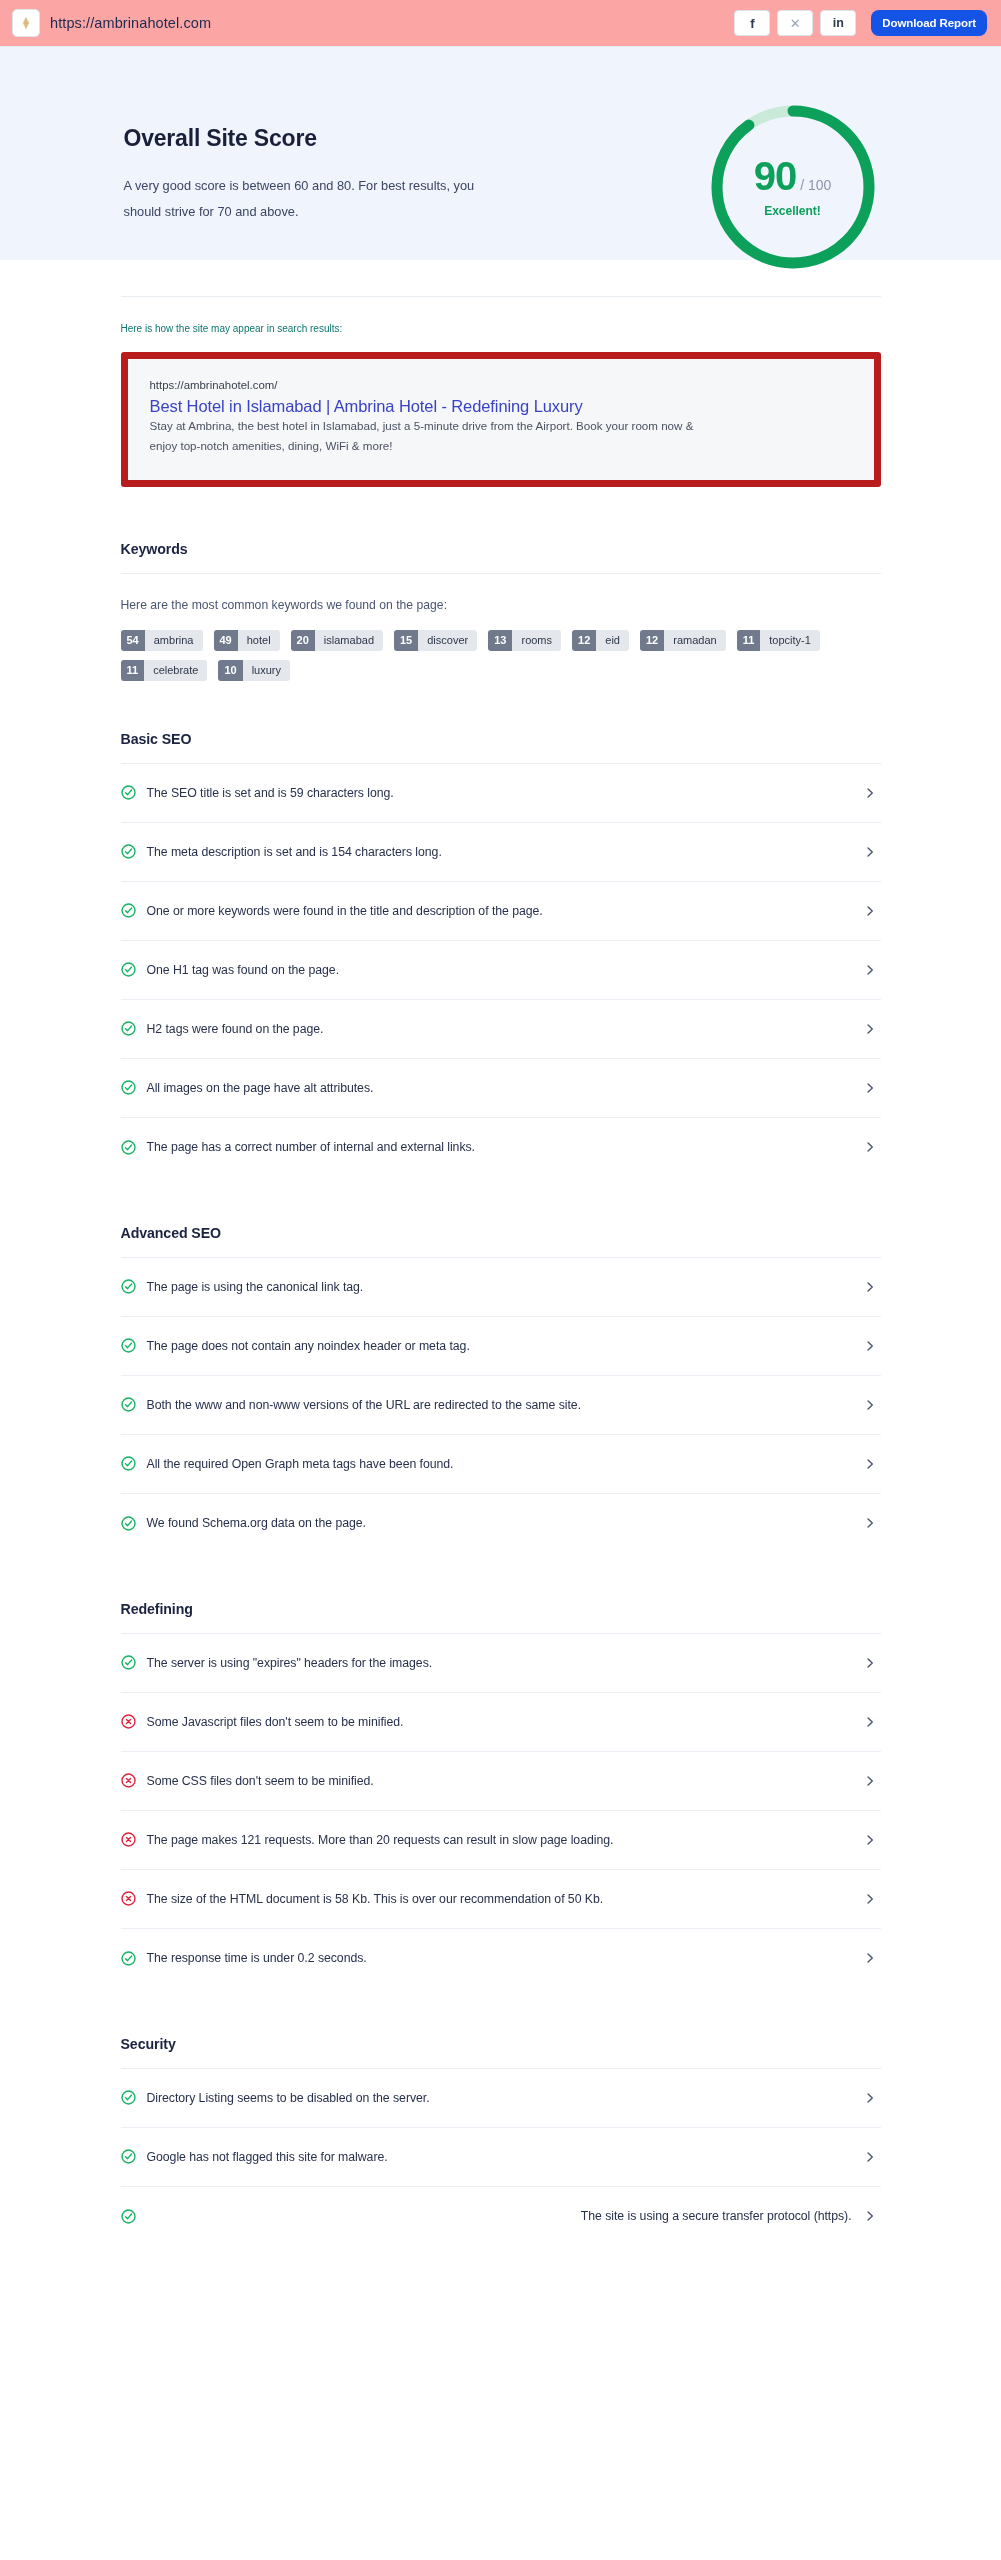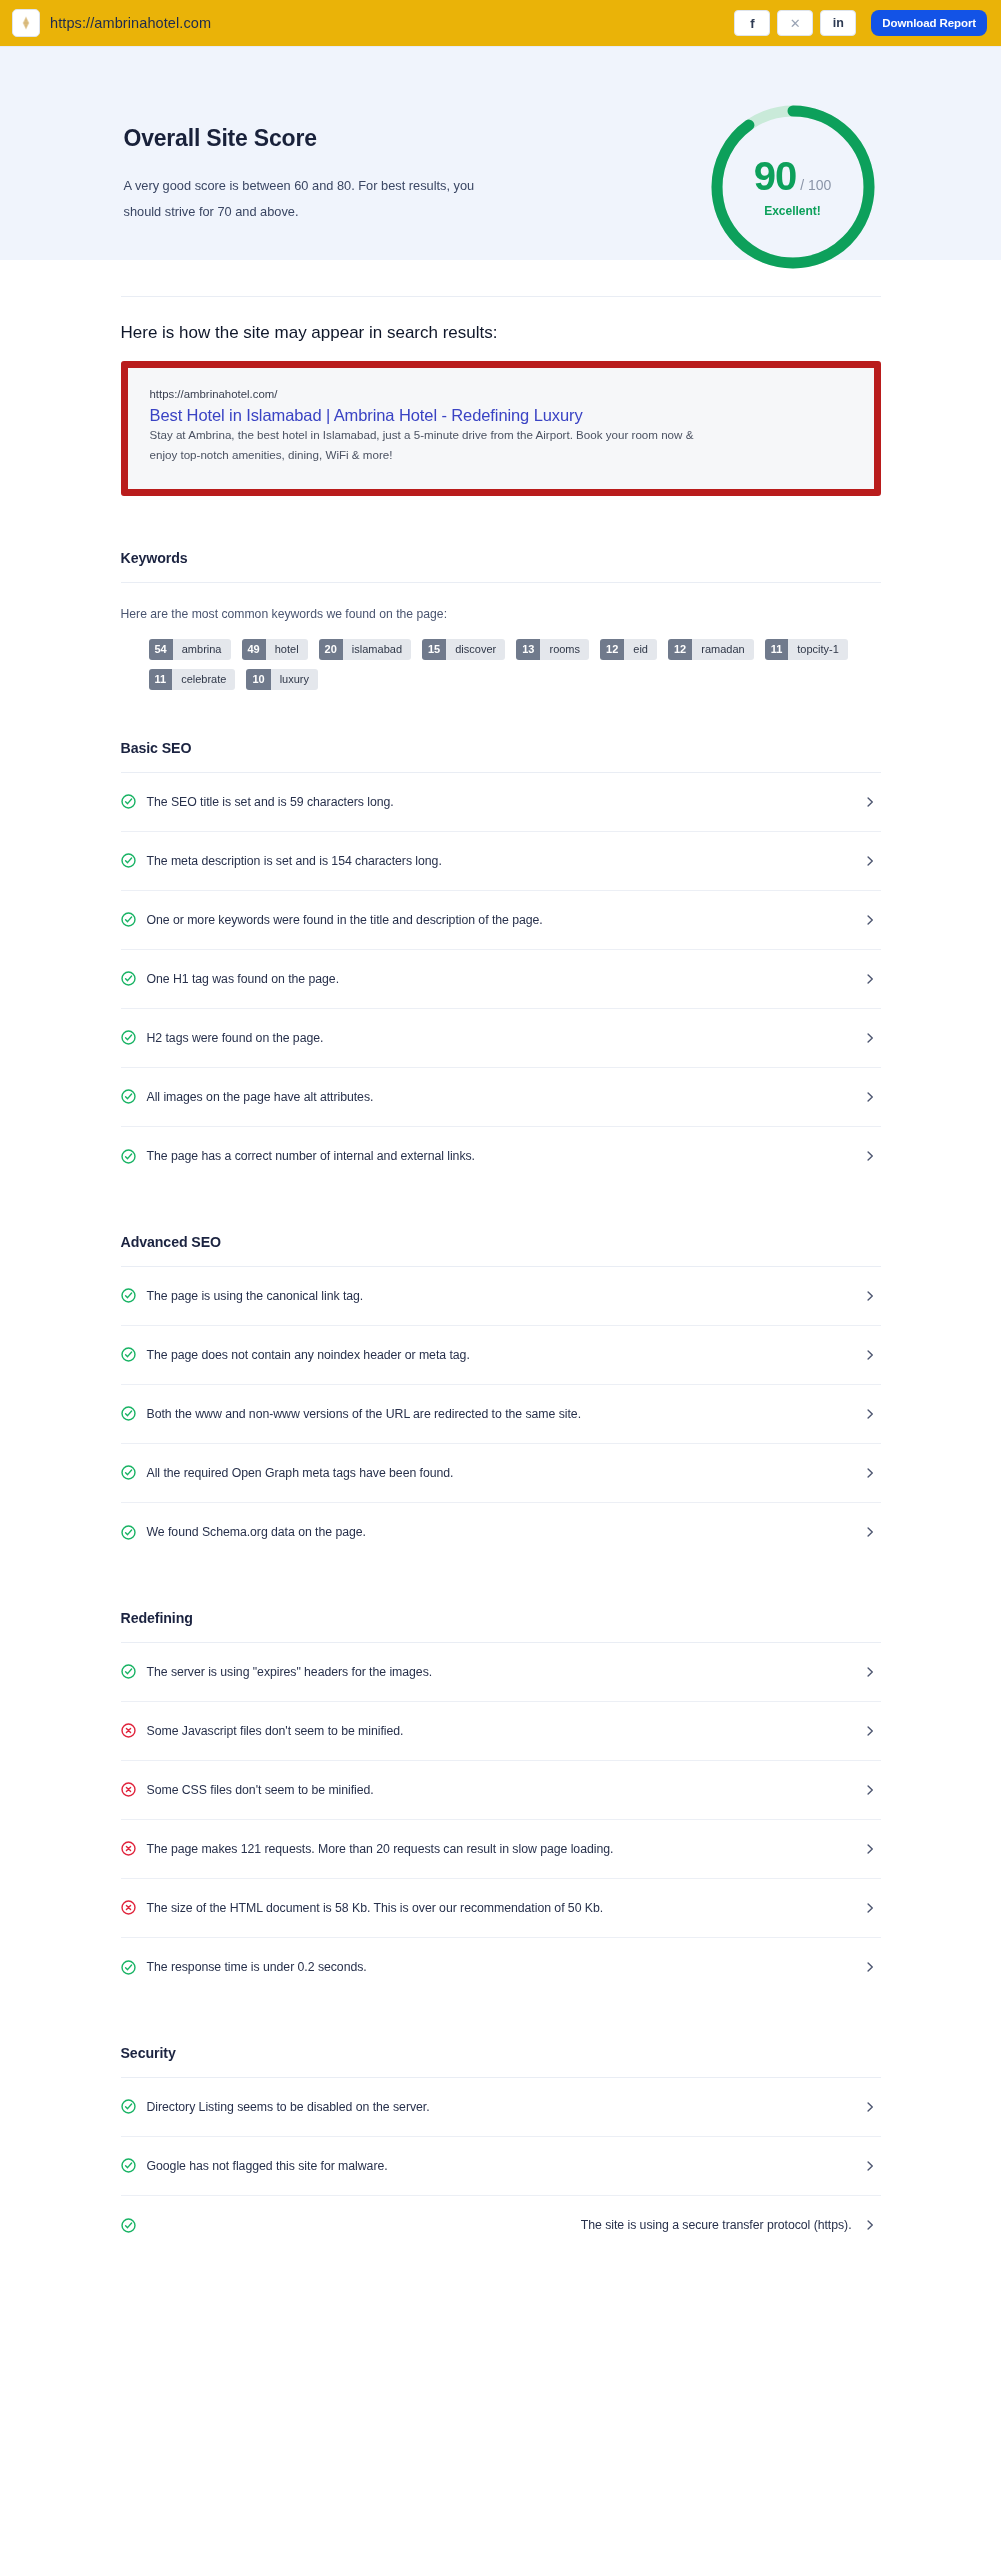--- a/index.html
+++ b/index.html
@@ -9,21 +9,21 @@
     background: #ffffff;
     font-family: "Liberation Sans", sans-serif;
     -webkit-font-smoothing: antialiased;
   }
 
   body { width: 1001px; min-height: 2560px; overflow-x: hidden; }
 
   
   .topbar {
     height: 46px;
-    background: #eab308;
+    background: #fca5a5;
     display: flex;
     align-items: center;
     padding: 0 14px 0 12px;
     gap: 10px;
   }
   .favicon {
     width: 28px; height: 28px;
     border: 1px solid #dfe4ec;
     border-radius: 5px;
     background: #ffffff;
@@ -127,22 +127,22 @@
     font-weight: 700;
     color: #0da05b;
   }
 
   
   .page { width: 760px; margin: 0 auto; padding-top: 36px; }
 
   .thin-rule { height: 1px; background: #e9edf4; margin-bottom: 26px; }
 
   .lead-text {
-    font-size: 17px;
-    color: #0f172a;
+    font-size: 10px;
+    color: #0f766e;
     margin-bottom: 18px;
   }
 
   
   .serp {
     background: #f6f7f9;
     border: 7px solid #b91c1c;
     border-radius: 3px;
     padding: 20px 22px 24px;
     margin-bottom: 54px;
@@ -167,21 +167,21 @@
     font-weight: 700;
     color: #1b2340;
     margin-bottom: 16px;
     letter-spacing: -.1px;
   }
   .section-rule { height: 1px; background: #e9edf4; }
 
   
   .kw-block { margin-bottom: 50px; }
   .kw-intro { font-size: 12.2px; color: #4a5570; margin: 24px 0 18px; }
-  .kw-rows { display: flex; flex-wrap: wrap; gap: 9px 11px; max-width: 700px; margin-left: 28px; }
+  .kw-rows { display: flex; flex-wrap: wrap; gap: 9px 11px; max-width: 700px; }
   .kw-chip {
     display: inline-flex;
     align-items: stretch;
     border-radius: 3px;
     overflow: hidden;
     height: 21px;
     font-size: 11px;
   }
   .kw-count {
     background: #707a8c;

